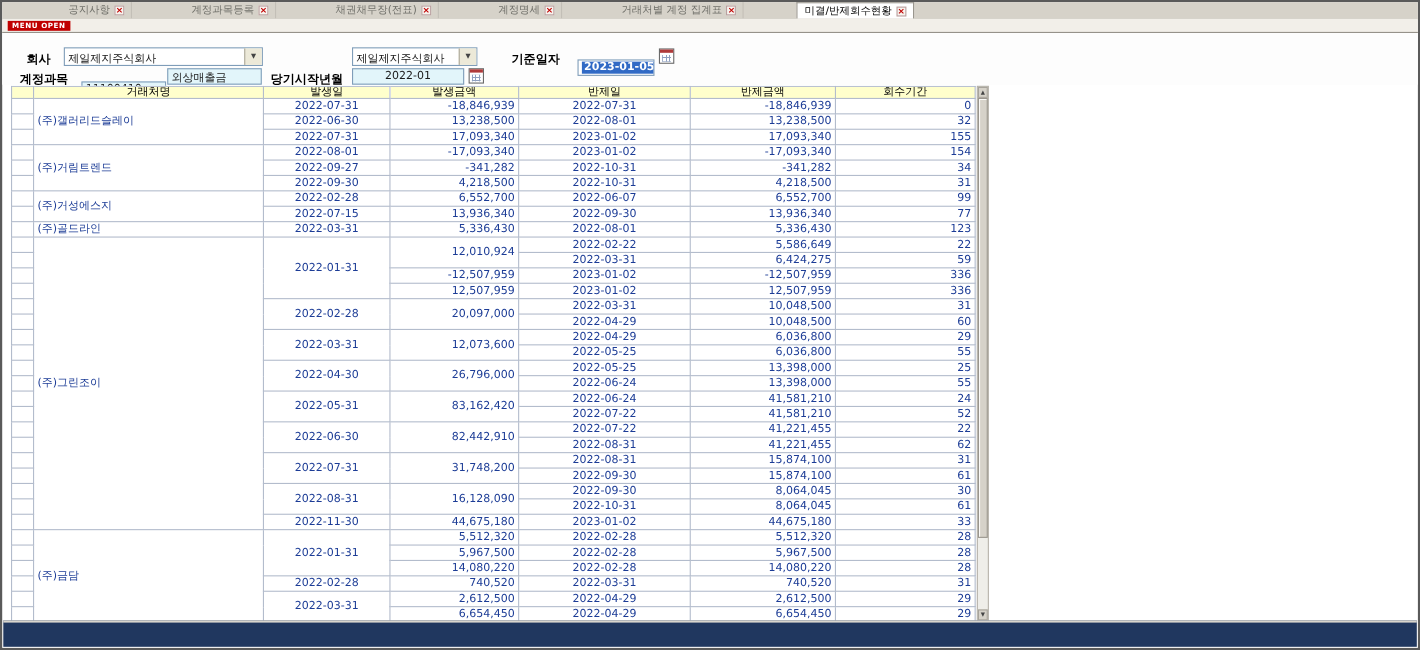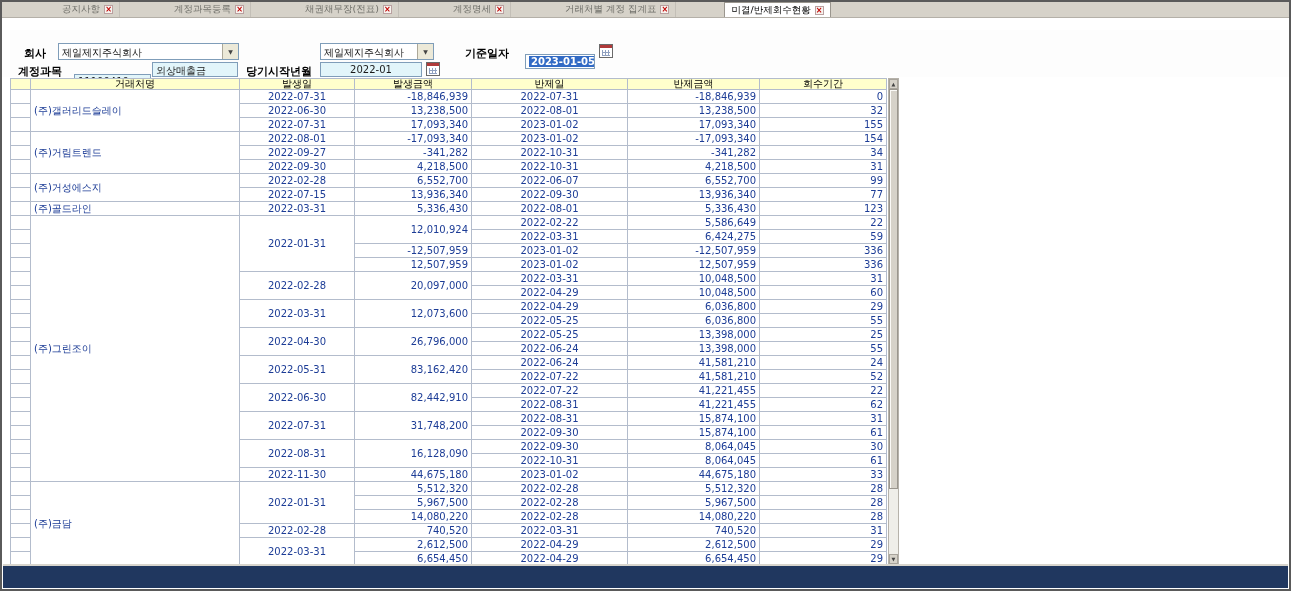--- a/index.html
+++ b/index.html
@@ -138,20 +138,23 @@
     <div class="tab">
       <span>거래처별 계정 집계표</span>
       <span class="tab-close">×</span>
     </div>
     <div class="tab active">
       <span>미결/반제회수현황</span>
       <span class="tab-close">×</span>
     </div>
   </div>
 
+  <div class="menu-strip">
+    <span class="menu-badge">MENU OPEN</span>
+  </div>
 
   <div class="form-area">
     <span class="flabel" style="left:14px;width:38px;top:16px;">회사</span>
     <div class="combo" style="left:56px;top:13px;width:181px;">
       <span class="combo-text">제일제지주식회사</span>
       <span class="combo-btn">▼</span>
     </div>
 
     <span class="flabel" style="left:268px;width:46px;top:16px;margin-top:48px;">사업장</span>
     <div class="combo" style="left:318px;top:13px;width:114px;">

